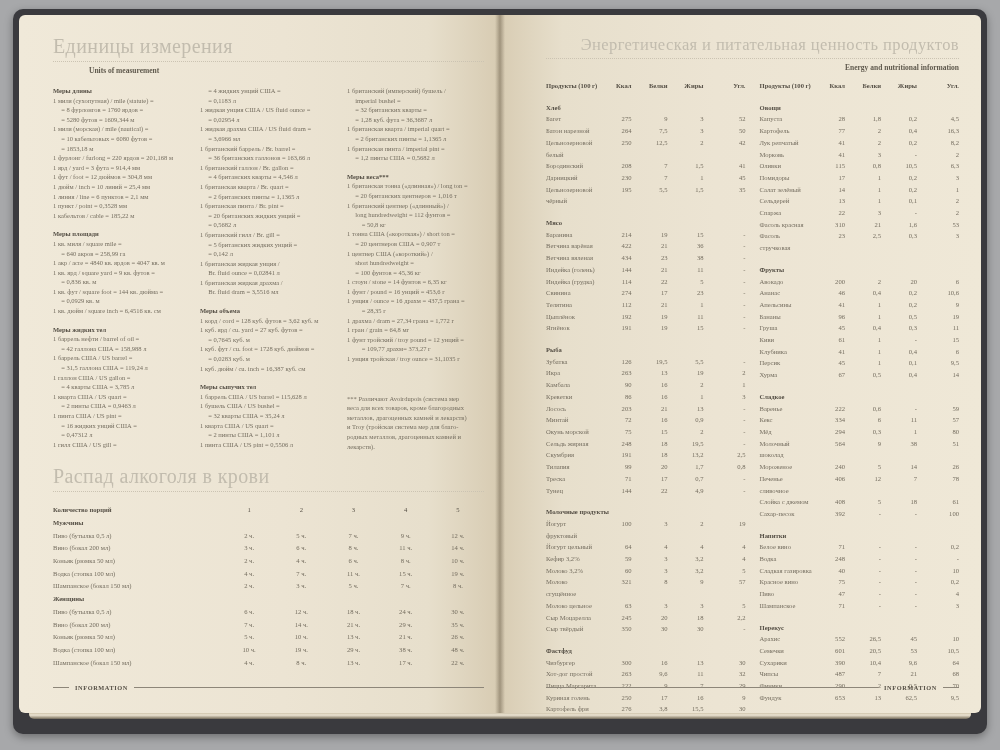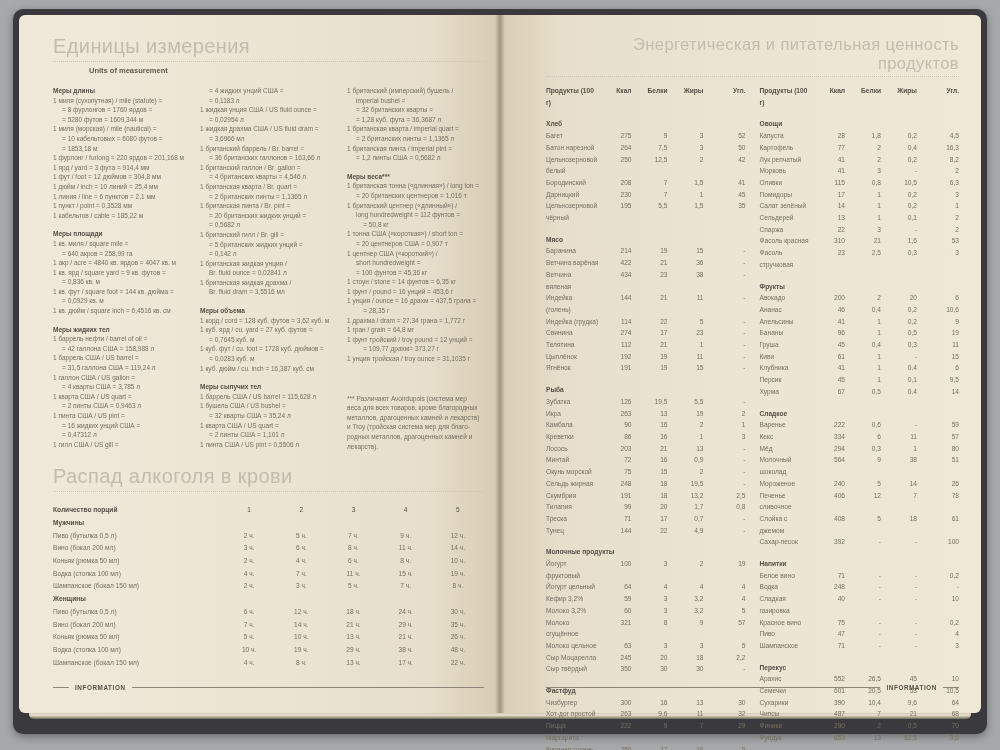--- a/index.html
+++ b/index.html
@@ -14,21 +14,21 @@
   .page-left { border-radius:6px 0 0 6px;
     background:linear-gradient(to right, #f0e9d9 0%, #ece4d3 55%, #e7dfcc 85%, #d7cbb2 100%); }
   .page-right { border-radius:0 6px 6px 0;
     background:linear-gradient(to right, #d8ccb3 0%, #e7dfcc 13%, #ece4d3 45%, #efe8d7 100%); }
   .spine-shadow { position:absolute; left:50%; top:0; bottom:0; width:10px; margin-left:-5px;
     background:linear-gradient(to right, rgba(70,58,38,0) 0%, rgba(70,58,38,.38) 50%, rgba(70,58,38,0) 100%);
     pointer-events:none; }
   .page-stack { height:6px; margin:0 10px; border-radius:0 0 5px 5px;
     background:linear-gradient(to bottom, #cfc4ac 0%, #ece4d3 35%, #9a907c 80%, #6d665a 100%); }
 
-  .page-inner { position:absolute; inset:0; padding:20px 16px 26px 34px; }
+  .page-inner { position:absolute; inset:0; padding:20px 16px 26px 34px;font-family:Liberation Serif, serif; }
   .page-right .page-inner { padding:20px 22px 26px 46px; }
 
   .sec-title { font-size:20px; letter-spacing:.4px; color:#c2bcae; font-weight:400; }
   .sec-title.small { font-size:16.5px; text-align:right;margin-left:34px; }
   .dotted-rule { border:none; border-top:1.5px dotted #cbc3b2; margin:3px 0 4px 0; }
   .subtitle { font-size:7.5px; font-weight:bold; color:#5f594d;margin-left:36px; }
   .subtitle.right { text-align:right; }
 
   
   .units-columns { display:flex; gap:10px; margin-top:11px; }
@@ -294,20 +294,21 @@
           <div class="footer-label">INFORMATION</div>
           <div class="footer-line long"></div>
         </div>
       </div>
     </div>
 
     <div class="page page-right">
       <div class="page-inner">
         <div class="sec-title small">Энергетическая и питательная ценность продуктов</div>
         <hr class="dotted-rule">
+        <div class="subtitle right">Energy and nutritional information</div>
 
         <div class="food-columns">
           <div class="food-column">
               <div class="food-grid food-header">
                 <div>Продукты (100 г)</div>
                 <div class="num">Ккал</div>
                 <div class="num">Белки</div>
                 <div class="num">Жиры</div>
                 <div class="num">Угл.</div>
               </div>

